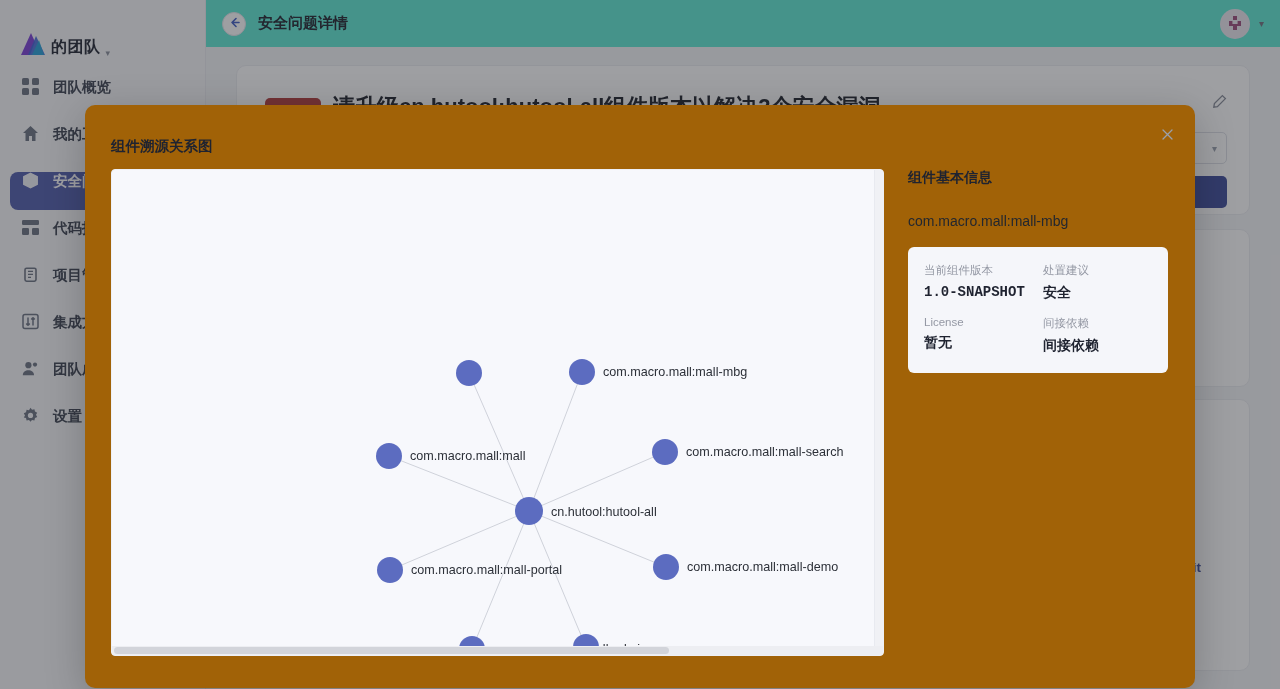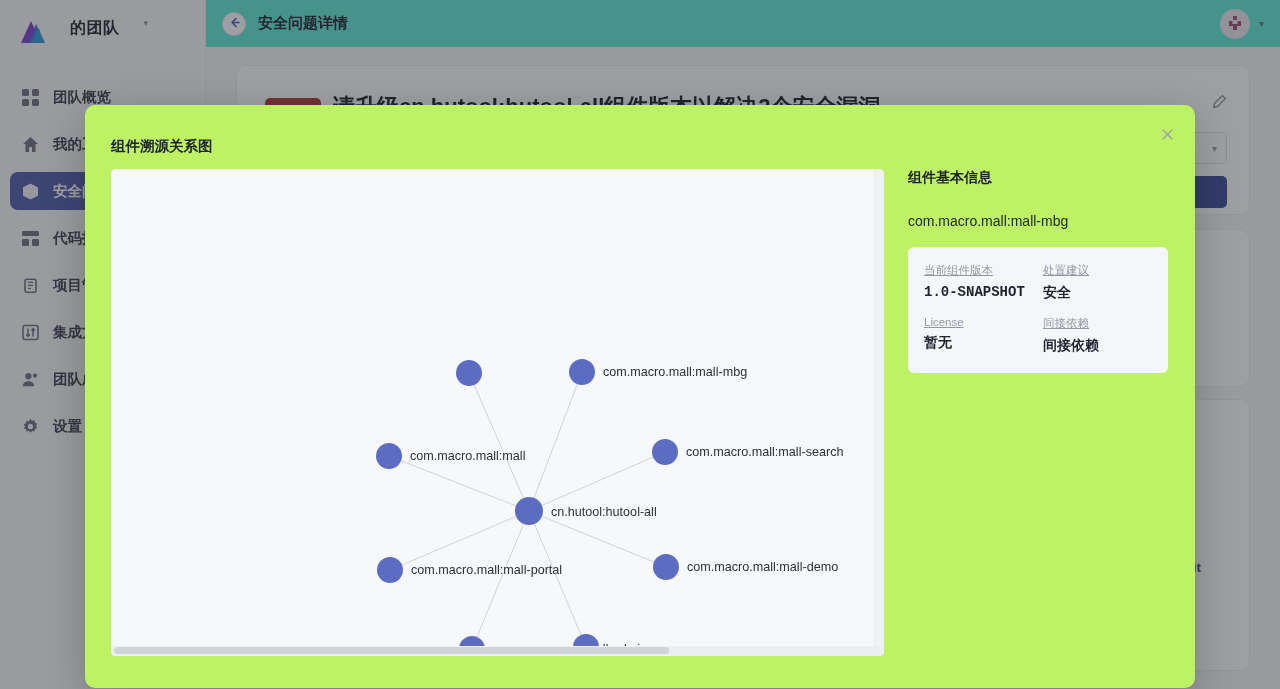--- a/index.html
+++ b/index.html
@@ -10,28 +10,28 @@
     background: #ffffff;
   }
 
   
   #page { position: absolute; inset: 0; background: #ffffff; }
 
   .sidebar {
     position: absolute; left: 0; top: 0; width: 206px; height: 689px;
     background: #f7f8fa; border-right: 1px solid #ececf0;
   }
-  .brand { display: flex; align-items: flex-start; gap: 22px; padding: 18px 0 0 18px; height: 58px; }
+  .brand { display: flex; align-items: flex-end; gap: 3px; padding: 18px 0 0 18px; height: 58px; }
   .brand-logo { width: 30px; height: 28px; position: relative; flex: none; }
   .brand-name { font-size: 16px; font-weight: 700; color: #1f2430; letter-spacing: .5px; }
   .brand-caret { font-size: 9px; color: #8a8f9c; margin-left: 2px; }
 
   .nav { margin-top: 20px; padding: 0 10px; }
   .nav-item {
-    display: flex; align-items: center; gap: 14px;
+    display: flex; align-items: flex-start; gap: 14px;
     height: 38px; padding-left: 12px; margin-bottom: 9px;
     border-radius: 8px; color: #3c4250; font-size: 14.5px; font-weight: 600;
     white-space: nowrap;
   }
   .nav-item.active { background: #4f5bab; color: #ffffff; }
   .nav-ico { width: 17px; height: 17px; flex: none; display: block; }
 
   .topbar {
     position: absolute; left: 206px; top: 0; right: 0; height: 47px;
     background: #5eead4; display: flex; align-items: center;
@@ -84,21 +84,21 @@
   }
   .card-sub {
     position: absolute; left: 28px; bottom: 14px; font-size: 14px;
     font-weight: 700; color: #2a2e3a;
   }
 
   
   .scrim { position: absolute; inset: 0; background: rgba(40,42,48,.45); }
   .modal {
     position: absolute; left: 85px; top: 105px; width: 1110px; height: 583px;
-    background: #bef264; border-radius: 10px;
+    background: #a16207; border-radius: 10px;
     box-shadow: 0 10px 40px rgba(0,0,0,.22);
   }
   .modal-title {
     position: absolute; left: 26px; top: 32px;
     font-size: 14.5px; font-weight: 700; color: #1f2330;
   }
   .modal-close {
     position: absolute; right: 16px; top: 17px; width: 24px; height: 24px;
     display: flex; align-items: center; justify-content: center;
     color: #9aa0ab; font-size: 16px; line-height: 1;
@@ -129,21 +129,21 @@
 
   
   .info-panel { position: absolute; left: 823px; top: 64px; width: 260px; }
   .info-h { font-size: 14px; font-weight: 700; color: #1f2330; }
   .info-comp { margin-top: 26px; font-size: 14px; color: #23272f; }
   .info-grid {
     margin-top: 18px; background: #f5f6fa; border-radius: 6px;
     padding: 16px 16px 18px 16px;
     display: grid; grid-template-columns: 1fr 1fr; row-gap: 14px; column-gap: 10px;
   }
-  .f-label { font-size: 11.5px; color: #9498a4; margin-bottom: 6px; text-decoration: underline; }
+  .f-label { font-size: 11.5px; color: #9498a4; margin-bottom: 6px; }
   .f-value { font-size: 14px; font-weight: 700; color: #1f2330; font-family: Liberation Mono, monospace; }
 </style>
 </head>
 <body>
 
 <div id="page">
 
   <div class="sidebar">
     <div class="brand">
       <span class="brand-logo">

